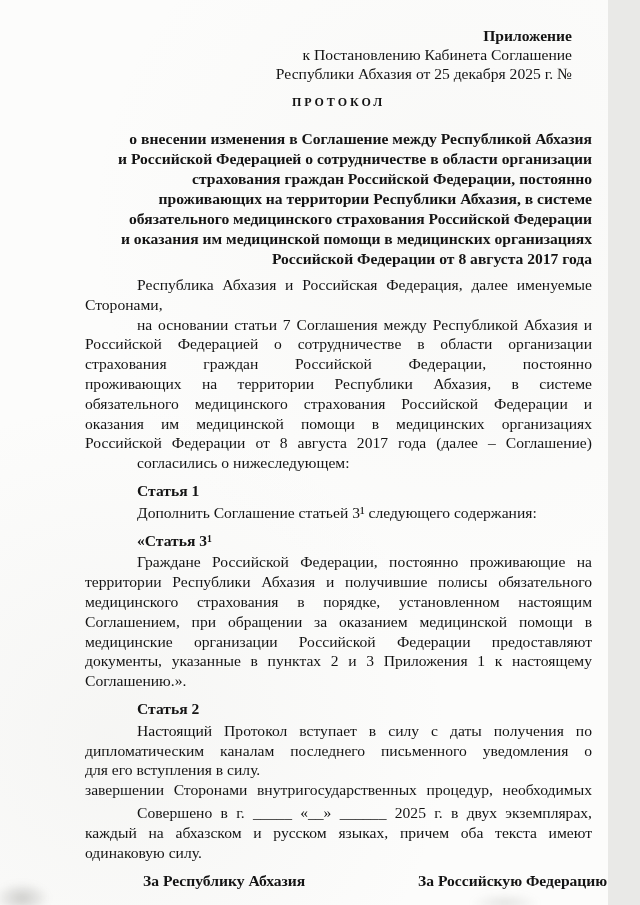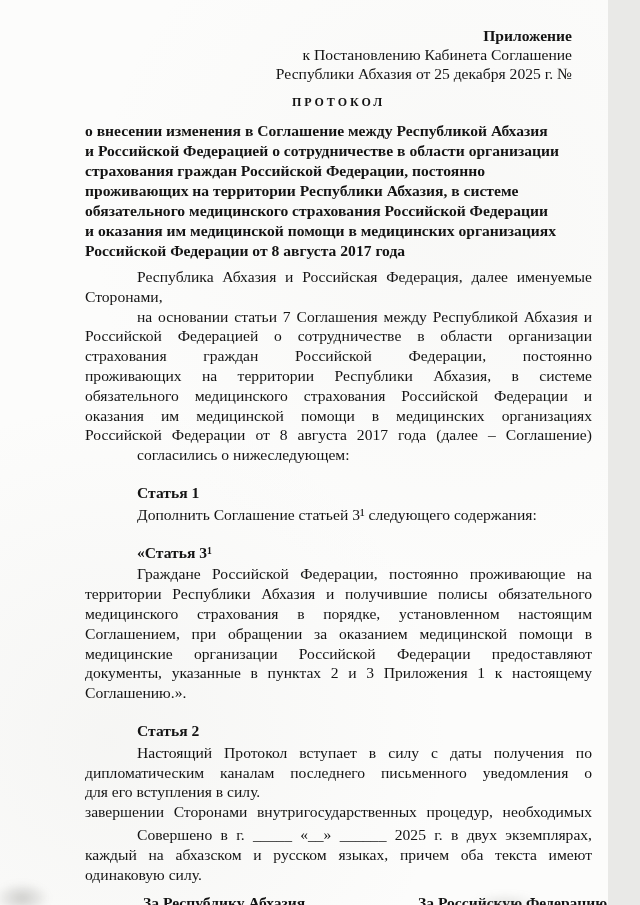--- a/index.html
+++ b/index.html
@@ -30,35 +30,35 @@
   .annex .b { font-weight:bold; }
   .title {
     margin-top:8px;
     text-align:center;
     font-weight:bold;
     font-size:12px;
     letter-spacing:3px;
     line-height:22px;
   }
   .subtitle {
-    margin-top:8px;
-    text-align:left;
+    margin-top:16px;
+    text-align:right;
     font-weight:bold;
     font-size:15.6px;
     line-height:20px;
   }
   .bodytext {
     margin-top:6px;
     font-size:15.6px;
     line-height:19.8px;
   }
   .ln { min-height:19.8px; }
   .j { text-align:justify; text-align-last:justify; }
   .ind { text-indent:52px; }
-  .h { font-weight:bold; margin-top:18px; margin-bottom:2px; }
+  .h { font-weight:bold; margin-top:8px; margin-bottom:2px; }
   .sp { margin-top:3px; }
   .sigs {
     position:relative;
     margin-top:10px;
     height:70px;
     font-size:15.6px;
   }
   .sig-label { position:absolute; top:0; font-weight:bold; white-space:nowrap; }
   .sig-label.left { left:58px; }
   .sig-label.right { left:333px;text-align:center; }

